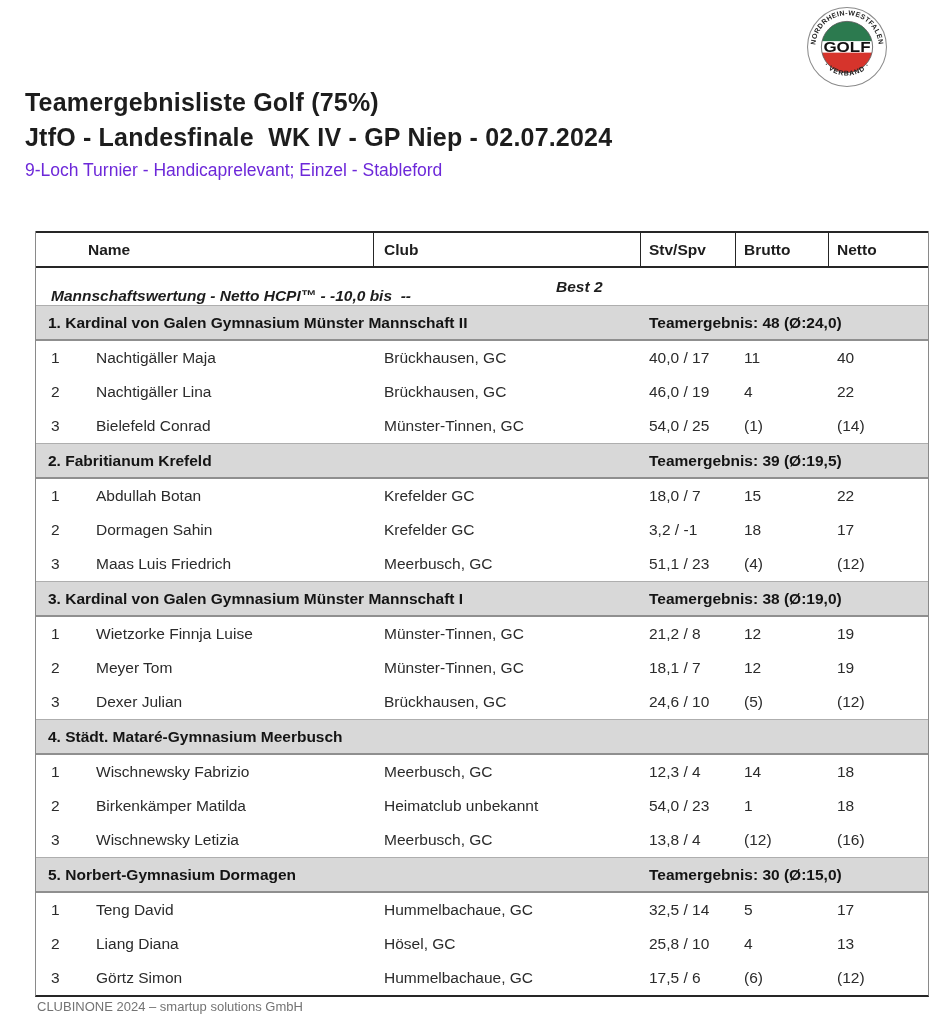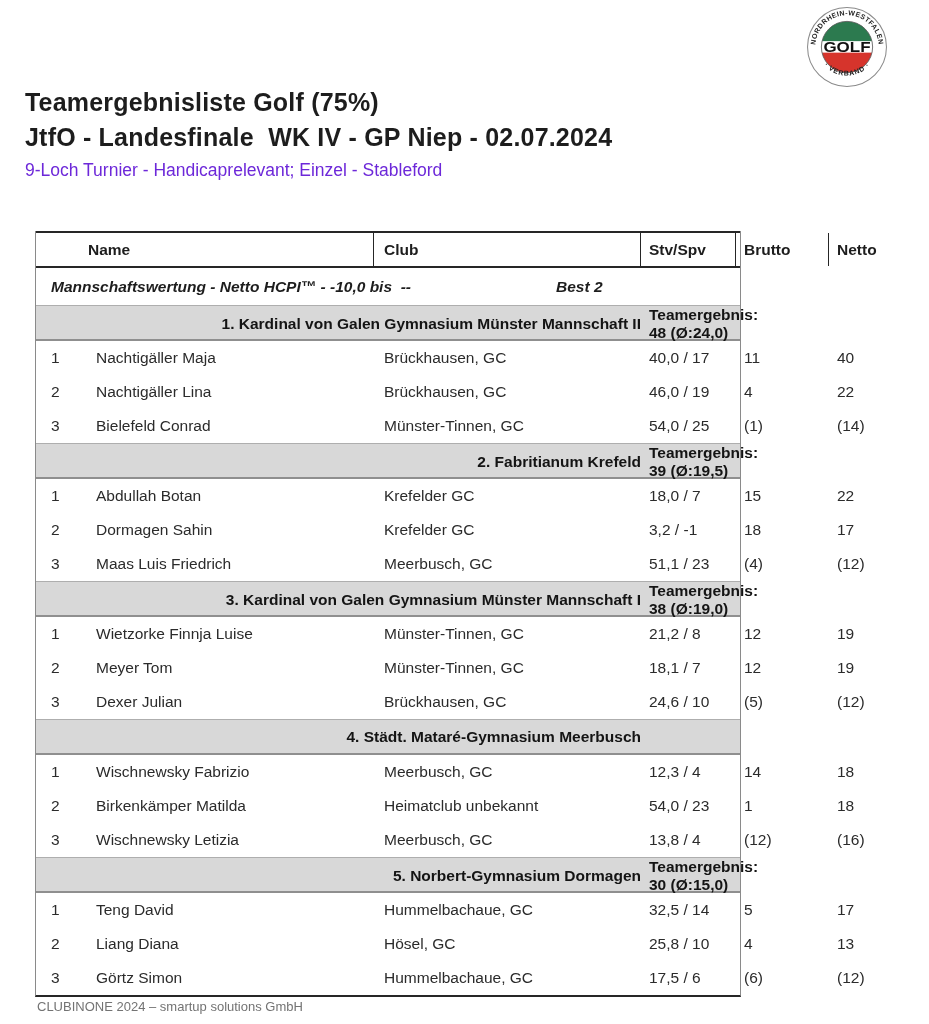--- a/index.html
+++ b/index.html
@@ -12,52 +12,52 @@
   
   .logo { position:absolute; left:806px; top:6px; width:82px; height:82px; }
 
   
   .title    { position:absolute; left:25px; top:88px;  font-size:25px; font-weight:bold; letter-spacing:0.2px; }
   .subtitle { position:absolute; left:25px; top:123px; font-size:25px; font-weight:bold; letter-spacing:0.2px; }
   .subline  { position:absolute; left:25px; top:160px; font-size:17.5px; font-weight:400; color:#6d28d9; }
 
   
   .report {
-    position:absolute; left:35px; top:231px; width:706px;
+    position:absolute; left:35px; top:231px; width:894px;
     border-left:1px solid #8a8a8a; border-right:1px solid #8a8a8a;
     border-bottom:2px solid #262626; box-sizing:border-box; background:#fff;
   }
   .thead {
     display:grid; grid-template-columns:338px 267px 95px 93px 1fr;
     height:37px; box-sizing:border-box;
     border-top:2px solid #262626; border-bottom:2px solid #262626;
   }
   .thead .th {
     display:flex; align-items:center; font-weight:bold; font-size:15.5px;
     border-right:1.5px solid #262626; box-sizing:border-box;
   }
   .thead .th:last-child { border-right:none; }
   .th-name   { padding-left:52px; }
   .th-club   { padding-left:10px; }
   .th-stv, .th-brutto, .th-netto { padding-left:8px; }
 
   .scoring-row {
-    position:relative; height:37px; display:flex; align-items:center;
+    position:relative; height:37px; display:flex; align-items:flex-end;
     font-size:15.5px; font-weight:bold; font-style:italic; padding-left:15px;
     box-sizing:border-box;
   }
   .scoring-best { position:absolute; left:520px; top:0; height:100%; display:flex; align-items:center; }
 
   .band {
     height:36px; background:#d8d8d8; box-sizing:border-box;
     border-top:1px solid #aeaeae; border-bottom:2px solid #8f8f8f;
     display:grid; grid-template-columns:605px 1fr; align-items:center;
     font-size:15.5px; font-weight:bold; color:#141414;
   }
-  .band-title  { padding-left:12px;text-align:right; }
+  .band-title  { padding-left:12px; }
   .band-result { padding-left:8px; }
 
   .prow {
     height:34px; display:grid; grid-template-columns:60px 278px 267px 95px 93px 1fr;
     align-items:center; font-size:15.5px; color:#2b2b2b;
   }
   .c-pos  { padding-left:15px; }
   .c-club { padding-left:10px; }
   .c-stv, .c-brutto, .c-netto { padding-left:8px; }
 

